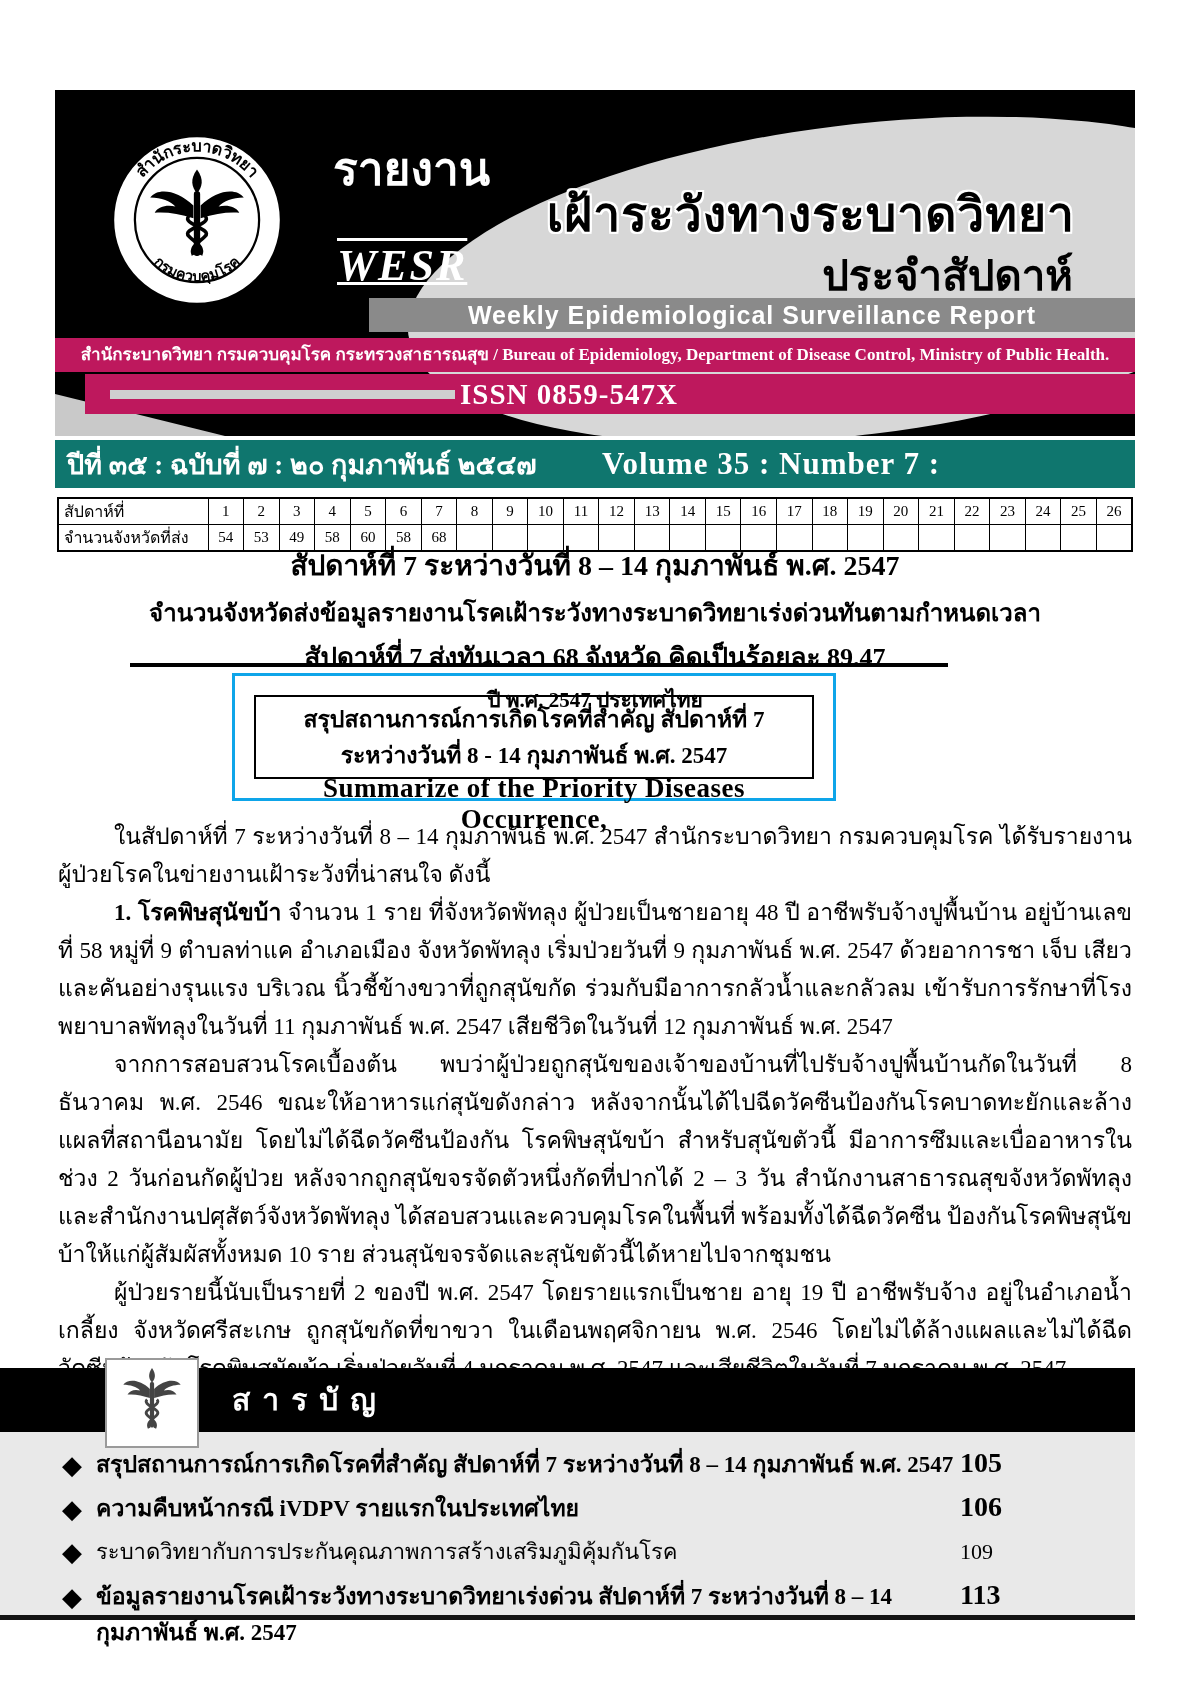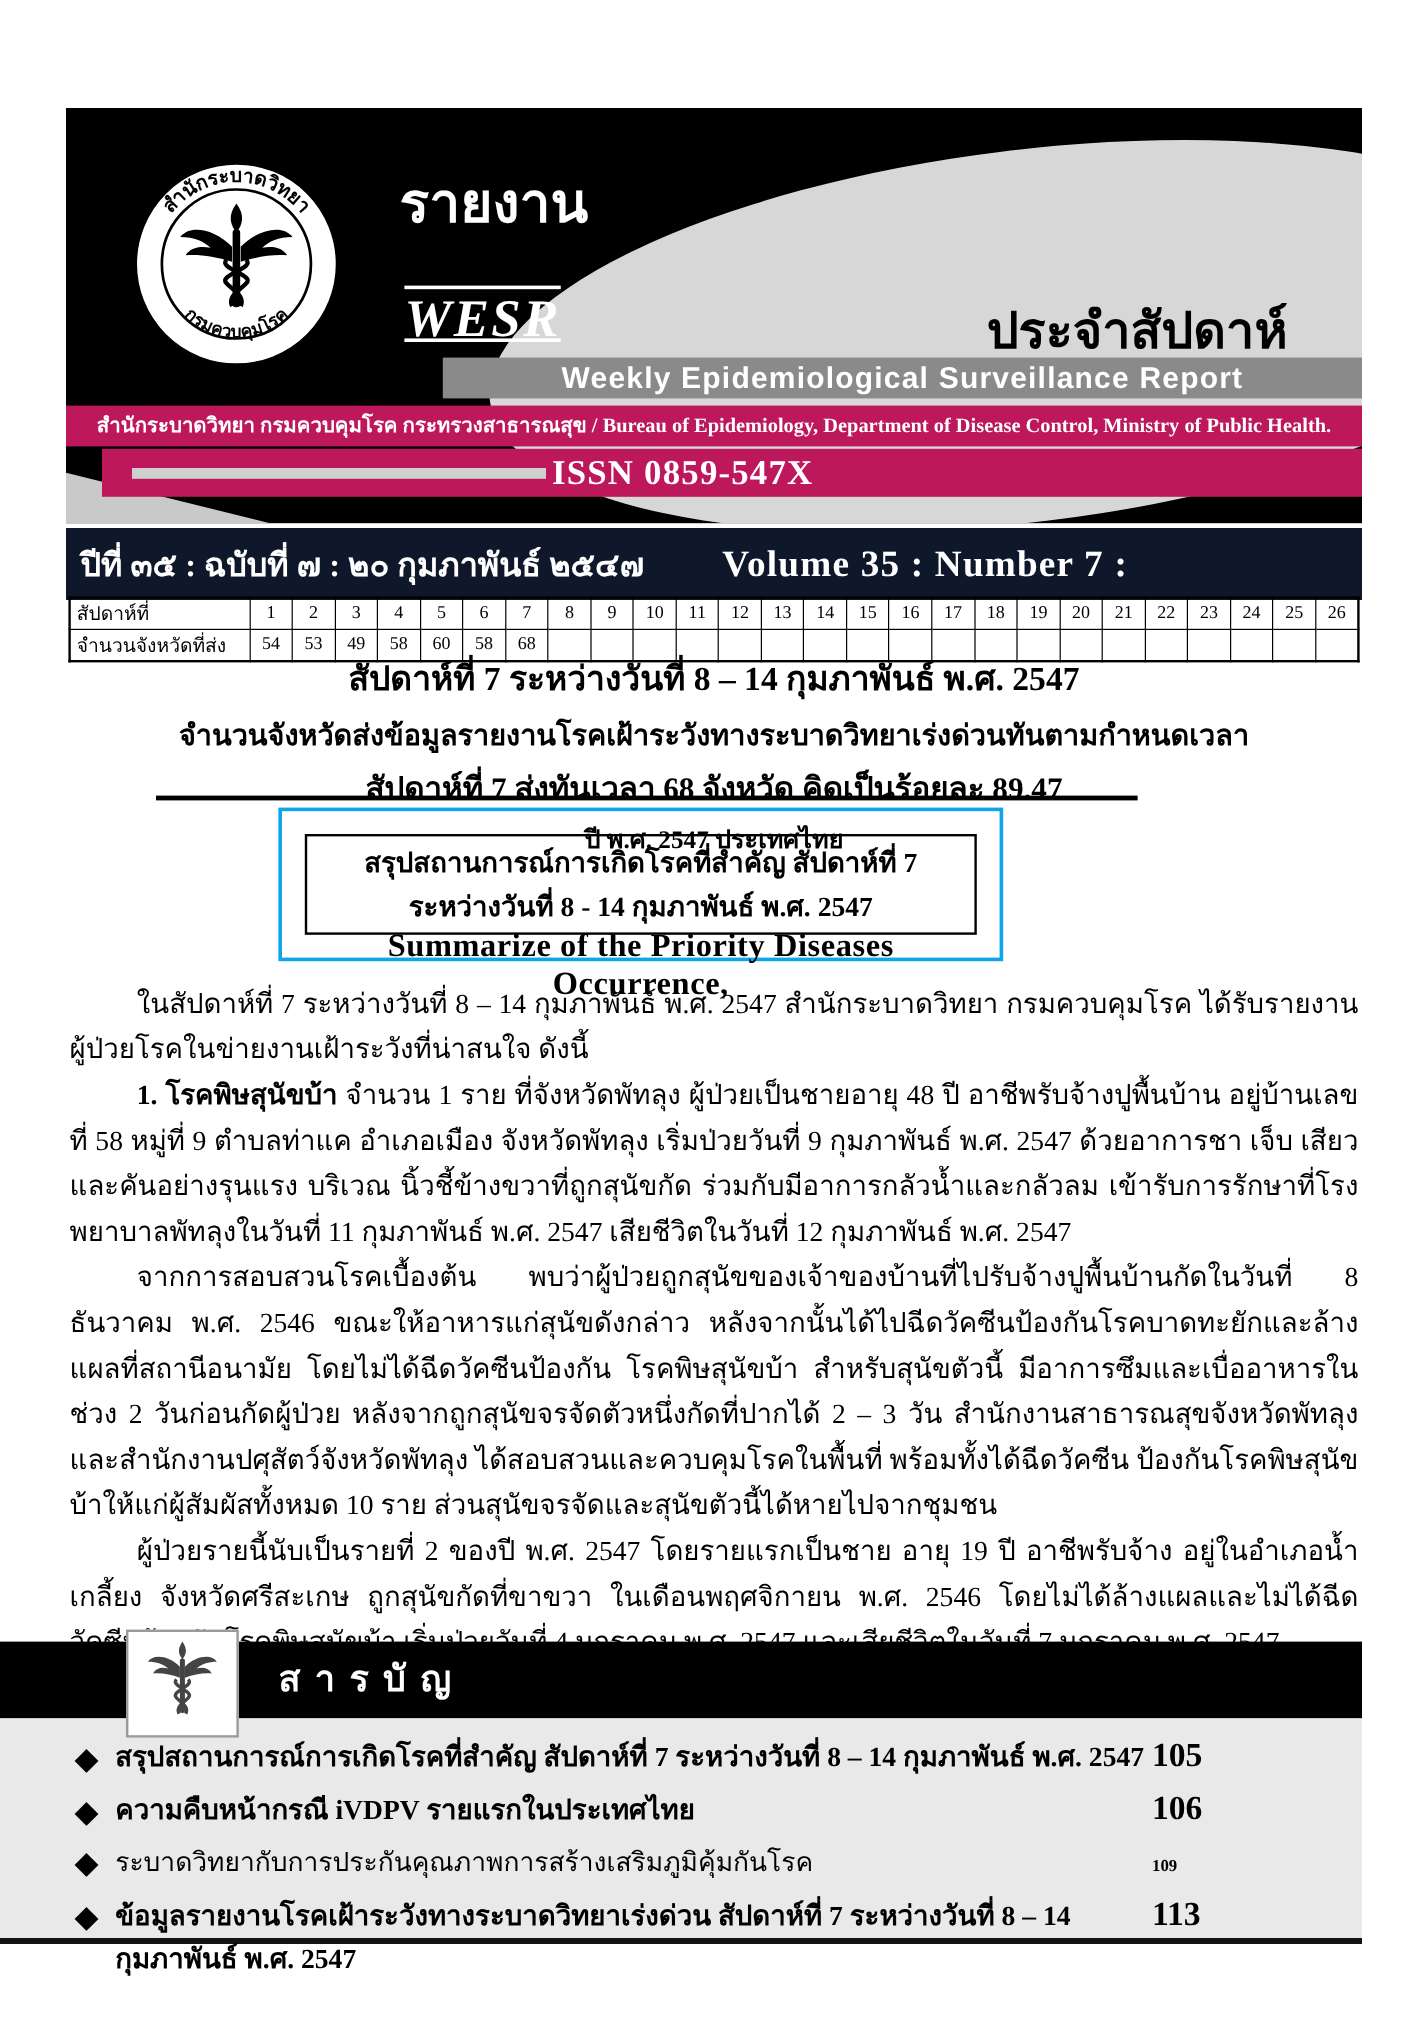--- a/index.html
+++ b/index.html
@@ -34,22 +34,22 @@
             color:#fff; text-align:center; line-height:34px; font-size:17px; font-weight:bold; }
   .issn-band { position:absolute; left:30px; right:0; top:284px; height:40px; background:#be185d; }
   .issn-stripe { position:absolute; left:25px; top:16px; width:345px; height:9px; background:#cfcfcf; }
   .issn-text { position:absolute; left:375px; top:0; color:#fff; font-size:29px;
             font-weight:bold; line-height:40px; letter-spacing:1px; }
   .url-sliver { position:absolute; left:340px; top:324px; height:13px; overflow:hidden;
             color:#fff; font-size:21px; white-space:nowrap;margin-top:33px; }
   .url-sliver .gap { display:inline-block; width:420px; }
 
   
-  .volume-bar { position:absolute; left:55px; top:440px; width:1080px; height:60px;
-            background:#0f172a; color:#fff; display:flex; align-items:center; }
+  .volume-bar { position:absolute; left:55px; top:440px; width:1080px; height:48px;
+            background:#0f766e; color:#fff; display:flex; align-items:center; }
   .volume-thai { font-size:27px; font-weight:bold; margin-left:12px; }
   .volume-english { font-size:31px; font-weight:bold; margin-left:auto; margin-right:195px;
             letter-spacing:1px; }
 
   
   .weeks-table { position:absolute; left:57px; top:497px; width:1076px;
             border-collapse:collapse; table-layout:fixed; }
   .weeks-table td { border:1px solid #000; text-align:center; font-size:15px;
             height:22px; overflow:hidden; }
   .weeks-table { border:2px solid #000; }
@@ -83,21 +83,21 @@
             align-items:center; justify-content:center; z-index:2; }
   .toc-title { position:absolute; left:232px; top:0; color:#fff; font-size:30px;
             font-weight:bold; line-height:64px; letter-spacing:12px; }
   .toc-body { position:absolute; left:0; top:1432px; width:1135px; height:188px;
             background:#e9e9e9; border-bottom:5px solid #141414; padding-top:14px; }
   .toc-row { display:flex; align-items:baseline; padding:0 95px 0 62px; height:44px; }
   .toc-row .bullet { font-size:26px; margin-right:14px; position:relative; top:2px; }
   .toc-row .toc-text { font-size:23px; font-weight:bold; flex:1; }
   .toc-row .toc-page { font-size:28px; font-weight:bold; width:80px; text-align:left; }
   .toc-row-light .toc-text { font-size:22px; font-weight:normal; }
-  .toc-row-light .toc-page { font-size:14px; font-weight:bold; }
+  .toc-row-light .toc-page { font-size:22px; font-weight:normal; }
 </style>
 </head>
 <body>
 
 <div class="page">
 
   <div class="header">
     <div class="swoosh"></div>
     <div class="corner-wedge"></div>
 
@@ -118,20 +118,21 @@
         <path d="M100 44 C 92 55, 94 63, 100 71 C 106 63, 108 55, 100 44 Z"></path>
         <rect x="96.5" y="68" width="7" height="72" rx="3"></rect>
         <path d="M96 84 C 78 66, 56 64, 48 75 C 61 75, 70 79, 76 85 C 66 83, 57 85, 53 92 C 66 91, 80 93, 96 98 Z"></path>
         <path d="M104 84 C 122 66, 144 64, 152 75 C 139 75, 130 79, 124 85 C 134 83, 143 85, 147 92 C 134 91, 120 93, 104 98 Z"></path>
       </g>
       <path d="M91 96 C 82 104, 118 110, 109 118 C 101 126, 92 130, 96 139" stroke="#000" stroke-width="4" fill="none"></path>
       <path d="M109 96 C 118 104, 82 110, 91 118 C 99 126, 108 130, 104 139" stroke="#000" stroke-width="4" fill="none"></path>
     </svg>
 
     <div class="report-word">รายงาน</div>
+    <div class="title-thai">เฝ้าระวังทางระบาดวิทยา</div>
     <div class="subtitle-thai">ประจำสัปดาห์</div>
     <div class="wesr">WESR</div>
     <div class="weekly-band">Weekly Epidemiological Surveillance Report</div>
     <div class="dept-line">สำนักระบาดวิทยา กรมควบคุมโรค กระทรวงสาธารณสุข  /  Bureau of Epidemiology, Department of Disease Control, Ministry of Public Health.</div>
     <div class="issn-band">
       <div class="issn-stripe"></div>
       <div class="issn-text">ISSN 0859-547X</div>
     </div>
     <div class="url-sliver">
       <span>http://</span><span class="gap"></span><span>20001.htm</span>

